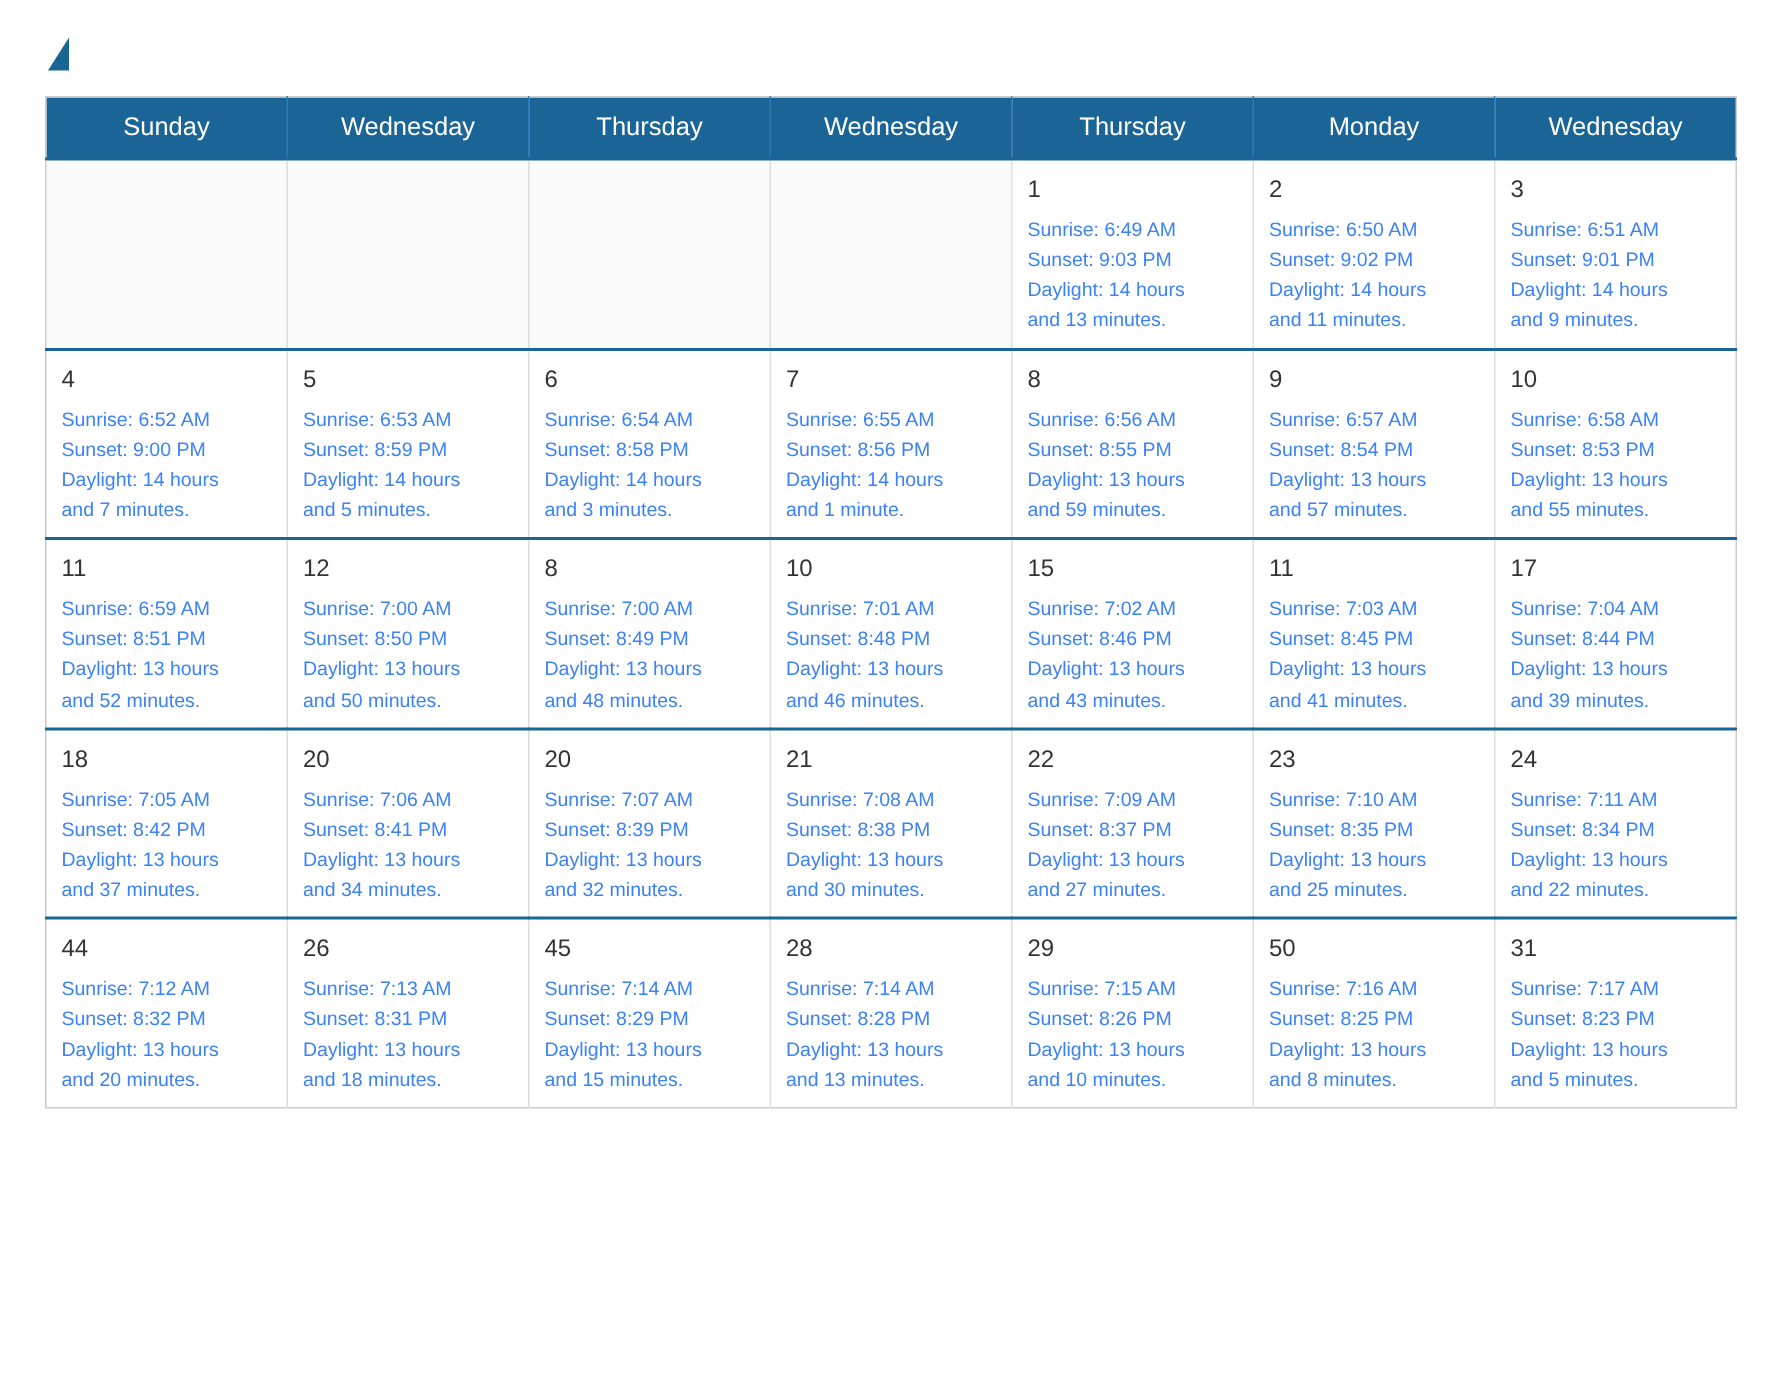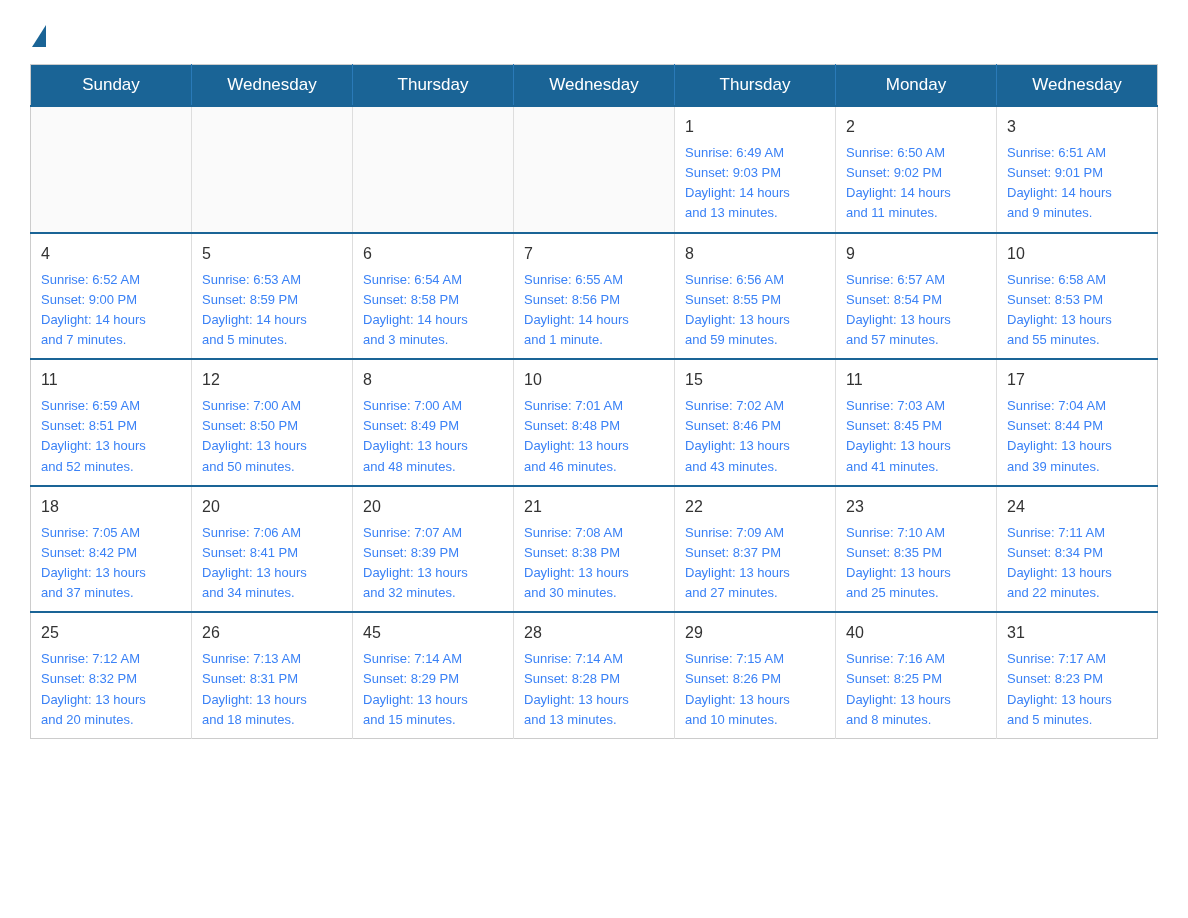--- a/index.html
+++ b/index.html
@@ -248,41 +248,41 @@
           <span class="day-number">23</span>
           <div class="day-info">Sunrise: 7:10 AM<br>Sunset: 8:35 PM<br>Daylight: 13 hours<br>and 25 minutes.</div>
         </td>
         <td>
           <span class="day-number">24</span>
           <div class="day-info">Sunrise: 7:11 AM<br>Sunset: 8:34 PM<br>Daylight: 13 hours<br>and 22 minutes.</div>
         </td>
       </tr>
       <tr>
         <td>
-          <span class="day-number">25</span>
+          <span class="day-number">44</span>
           <div class="day-info">Sunrise: 7:12 AM<br>Sunset: 8:32 PM<br>Daylight: 13 hours<br>and 20 minutes.</div>
         </td>
         <td>
           <span class="day-number">26</span>
           <div class="day-info">Sunrise: 7:13 AM<br>Sunset: 8:31 PM<br>Daylight: 13 hours<br>and 18 minutes.</div>
         </td>
         <td>
           <span class="day-number">45</span>
           <div class="day-info">Sunrise: 7:14 AM<br>Sunset: 8:29 PM<br>Daylight: 13 hours<br>and 15 minutes.</div>
         </td>
         <td>
           <span class="day-number">28</span>
           <div class="day-info">Sunrise: 7:14 AM<br>Sunset: 8:28 PM<br>Daylight: 13 hours<br>and 13 minutes.</div>
         </td>
         <td>
           <span class="day-number">29</span>
           <div class="day-info">Sunrise: 7:15 AM<br>Sunset: 8:26 PM<br>Daylight: 13 hours<br>and 10 minutes.</div>
         </td>
         <td>
-          <span class="day-number">40</span>
+          <span class="day-number">50</span>
           <div class="day-info">Sunrise: 7:16 AM<br>Sunset: 8:25 PM<br>Daylight: 13 hours<br>and 8 minutes.</div>
         </td>
         <td>
           <span class="day-number">31</span>
           <div class="day-info">Sunrise: 7:17 AM<br>Sunset: 8:23 PM<br>Daylight: 13 hours<br>and 5 minutes.</div>
         </td>
       </tr>
     </tbody>
 </table>
 

